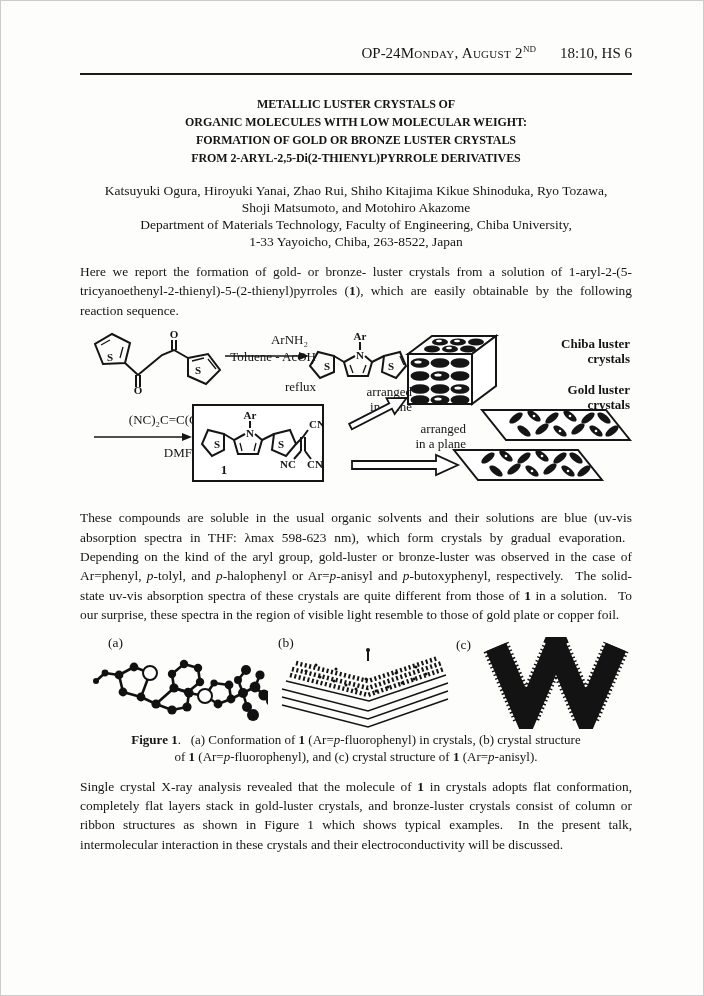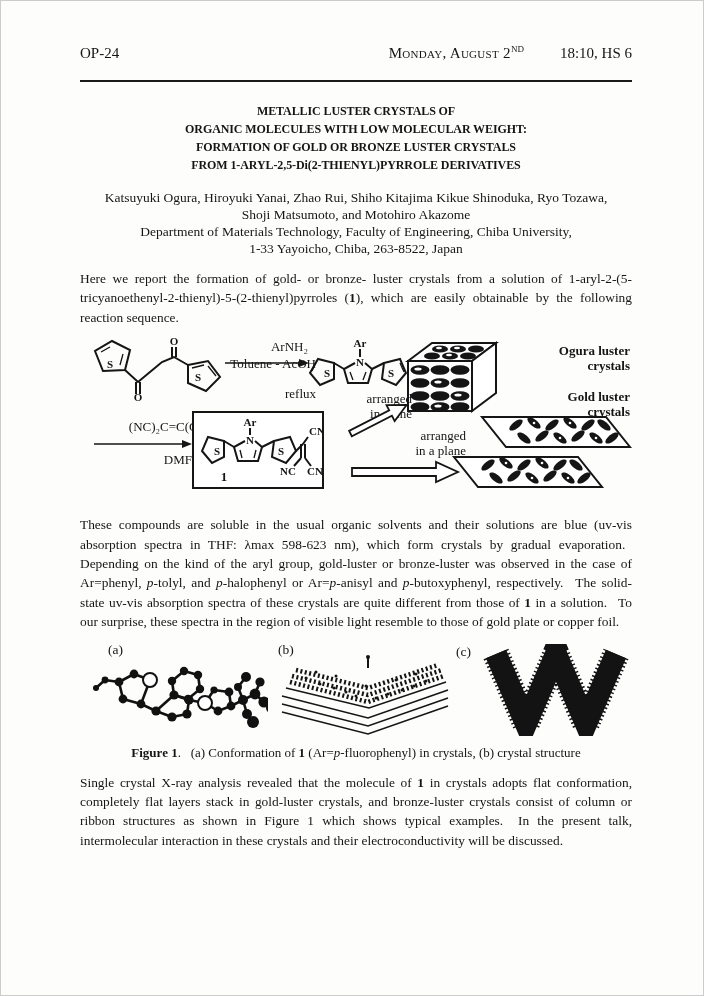--- a/index.html
+++ b/index.html
@@ -3,23 +3,23 @@
 <meta charset="utf-8">
 <style>
   html,body{margin:0;padding:0;background:#e8e8e8;}
   .page{
     width:704px;height:996px;position:relative;background:#fdfdfc;color:#151515;
     font-family:"Liberation Serif","DejaVu Serif",serif;overflow:hidden;
     box-shadow:0 0 0 1px #ccc inset;
   }
   .content{position:absolute;left:80px;top:44px;width:552px;}
   
-  .hdr{display:flex;justify-content:space-between;align-items:baseline;
-       border-bottom:2px solid #1b1b1b;padding-bottom:18px;font-size:15px;}
-  .hdr-right{display:flex;gap:36px;align-items:baseline;}
+  .hdr{display:flex;justify-content:flex-end;align-items:baseline;
+       border-bottom:2px solid #1b1b1b;padding-bottom:11px;font-size:15px;}
+  .hdr-right{display:flex;gap:24px;align-items:baseline;}
   .sc{font-variant:small-caps;letter-spacing:.3px;}
   .sup{font-size:9px;vertical-align:super;letter-spacing:0;}
   
   .title{margin-top:20px;text-align:center;font-weight:bold;font-size:12px;line-height:18px;letter-spacing:-.1px;}
   .authors{margin-top:15px;text-align:center;font-size:13.5px;line-height:17px;width:516px;margin-left:auto;margin-right:auto;}
   .affil{text-align:center;font-size:13.5px;line-height:17px;}
   
   .body-par{margin:12px 0 0 0;font-size:13.4px;line-height:19.4px;text-align:justify;}
   .rs-b{font-weight:bold}.rs-i{font-style:italic}.rs-u{}
   
@@ -42,41 +42,41 @@
   .mol-atom{fill:#111;}
   .mol-hetero{fill:#fff;stroke:#111;stroke-width:2;}
   .layer{stroke:#151515;stroke-width:1.6;fill:none;}
   .fuzz{stroke:#151515;stroke-width:4.5;fill:none;stroke-dasharray:2 2.5;}
   .dot{fill:#151515;}
   .ribbon{stroke:#131313;stroke-width:22;fill:none;stroke-linejoin:miter;}
   .ribbon-fuzz{stroke:#131313;stroke-width:27;fill:none;stroke-dasharray:1.5 2.6;}
   
   .figure{position:relative;height:96px;margin-top:10px;}
   .fig-letter{position:absolute;font-size:13.5px;}
-  .caption{margin-top:6px;text-align:center;font-size:13px;line-height:17px;}
+  .caption{margin-top:0;text-align:center;font-size:13px;line-height:17px;}
 </style>
 </head>
 <body>
 
 <div class="page">
   <div class="content">
 
     <div class="hdr">
       <span>OP-24</span>
       <span class="hdr-right">
         <span><span class="sc">Monday, August 2</span><span class="sup">ND</span></span>
         <span>18:10, HS 6</span>
       </span>
     </div>
 
     <div class="title">
       <div>METALLIC LUSTER CRYSTALS OF</div>
       <div>ORGANIC MOLECULES WITH LOW MOLECULAR WEIGHT:</div>
       <div>FORMATION OF GOLD OR BRONZE LUSTER CRYSTALS</div>
-      <div>FROM 1-ARYL-2,5-Di(2-THIENYL)PYRROLE DERIVATIVES</div>
+      <div>FROM 2-ARYL-2,5-Di(2-THIENYL)PYRROLE DERIVATIVES</div>
     </div>
 
     <div class="authors"><span class="rs-u">Katsuyuki Ogura</span><span>, Hiroyuki Yanai, Zhao Rui, Shiho Kitajima Kikue Shinoduka, Ryo Tozawa, Shoji Matsumoto, and Motohiro Akazome</span></div>
     <div class="affil">
       <div>Department of Materials Technology, Faculty of Engineering, Chiba University,</div>
       <div>1-33 Yayoicho, Chiba, 263-8522, Japan</div>
     </div>
 
     <p class="body-par"><span>Here we report the formation of gold- or bronze- luster crystals from a solution of 1-aryl-2-(5-tricyanoethenyl-2-thienyl)-5-(2-thienyl)pyrroles (</span><span class="rs-b">1</span><span>), which are easily obtainable by the following reaction sequence.</span></p>
 
@@ -148,21 +148,21 @@
           <ellipse class="ell" cx="20" cy="70" rx="9.5" ry="4.8"></ellipse>
             <ellipse class="ell" cx="40" cy="70" rx="9.5" ry="4.8"></ellipse>
             <ellipse class="ell" cx="60" cy="70" rx="9.5" ry="4.8"></ellipse>
           <ellipse class="sheen" cx="18" cy="32" rx="3.6" ry="1.5"></ellipse>
             <ellipse class="sheen" cx="38" cy="45" rx="3.6" ry="1.5"></ellipse>
             <ellipse class="sheen" cx="58" cy="58" rx="3.6" ry="1.5"></ellipse>
             <ellipse class="sheen" cx="38" cy="69" rx="3.6" ry="1.5"></ellipse>
         </g>
       </svg>
       <div class="sch-label bold" style="left:438px;top:10px;width:112px">
-        <div>Ogura luster</div>
+        <div>Chiba luster</div>
         <div>crystals</div>
       </div>
 
       <div class="sch-label" style="left:246px;top:58px;width:86px">
         <div>arranged</div>
         <div>in a line</div>
       </div>
       <svg class="abs" style="left:262px;top:62px" width="74" height="48" viewBox="0 0 74 48">
         <g transform="rotate(-27 37 24)">
           <polygon class="oparrow" points="5,21 50,21 50,15 68,24 50,33 50,27 5,27"></polygon>
@@ -362,18 +362,19 @@
       </svg>
 
       <svg class="abs" style="left:398px;top:2px" width="164" height="92" viewBox="0 0 164 92">
         <path class="ribbon-fuzz" d="M18,10 L48,80 L78,10 L108,80 L138,10"></path>
         <path class="ribbon" d="M18,10 L48,80 L78,10 L108,80 L138,10"></path>
       </svg>
     </div>
 
     <div class="caption">
       <div><span class="rs-b">Figure 1</span><span>.  (a) Conformation of </span><span class="rs-b">1</span><span> (Ar=</span><span class="rs-i">p</span><span>-fluorophenyl) in crystals, (b) crystal structure</span></div>
+      <div><span>of </span><span class="rs-b">1</span><span> (Ar=</span><span class="rs-i">p</span><span>-fluorophenyl), and (c) crystal structure of </span><span class="rs-b">1</span><span> (Ar=</span><span class="rs-i">p</span><span>-anisyl).</span></div>
     </div>
 
     <p class="body-par"><span>Single crystal X-ray analysis revealed that the molecule of </span><span class="rs-b">1</span><span> in crystals adopts flat conformation, completely flat layers stack in gold-luster crystals, and bronze-luster crystals consist of column or ribbon structures as shown in Figure 1 which shows typical examples.  In the present talk, intermolecular interaction in these crystals and their electroconductivity will be discussed.</span></p>
 
   </div>
 </div>
 
 </body></html>

